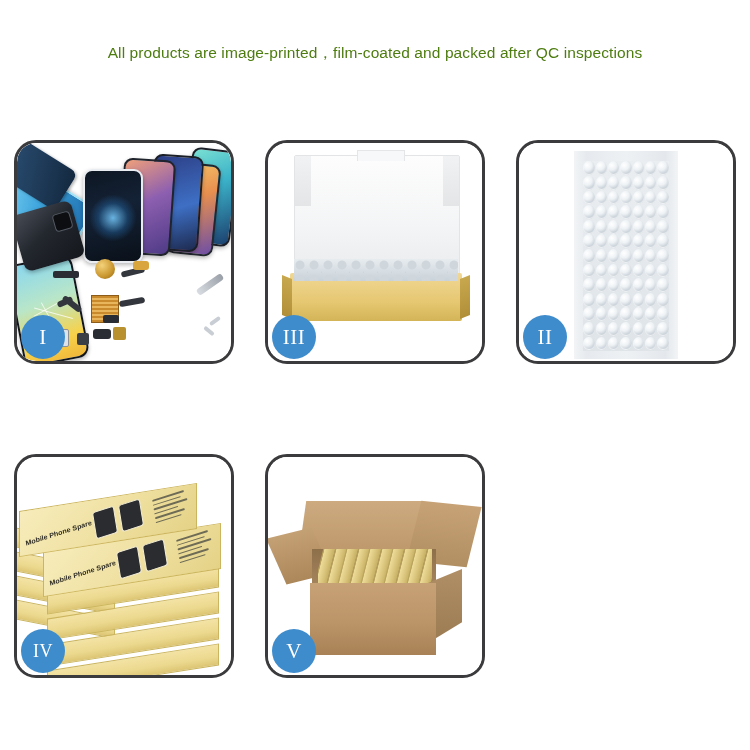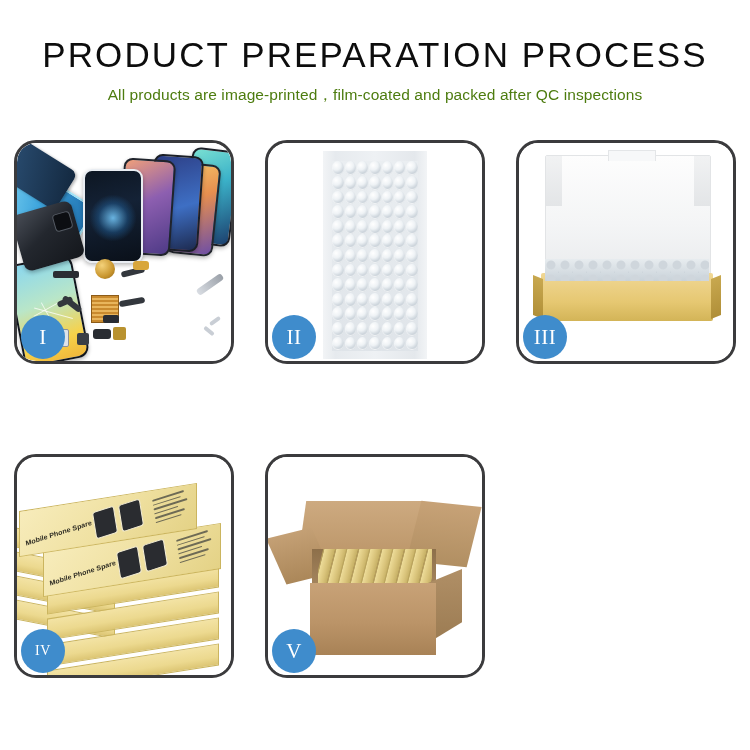--- a/index.html
+++ b/index.html
@@ -91,21 +91,21 @@
     color: #ffffff;
     display: flex;
     align-items: center;
     justify-content: center;
     font-family: "Liberation Serif", serif;
     font-size: 21px;
     line-height: 1;
     letter-spacing: 0.5px;
     z-index: 40;
   }
-  .badge.small-num { font-size: 14px; }
+  .badge.small-num { font-size: 18px; }
 
   
   .ph {
     position: absolute;
     border-radius: 9px;
     box-shadow: 0 2px 4px rgba(0,0,0,.28);
     overflow: hidden;
   }
   .ph-a { 
     left: -4px; top: 22px; width: 56px; height: 86px;
@@ -372,21 +372,20 @@
     position: absolute; width: 14px; height: 18px;
     background: rgba(150,120,86,.55);
   }
 </style>
 </head>
 <body>
 
 <div class="page">
 
   <div class="header">
-    <div class="title">PRODUCT PREPARATION PROCESS</div>
     <div class="subtitle">All products are image-printed，film-coated and packed after QC inspections</div>
   </div>
 
   <div class="grid">
 
     <div class="panel">
       <div class="panel-stage">
 
         <div class="ph ph-a"></div>
         <div class="ph-a2"></div>
@@ -426,132 +425,132 @@
         <div class="tool"></div>
         <div class="part" style="left:186px;top:186px;width:12px;height:4px;background:#c9ced5;transform:rotate(40deg);"></div>
         <div class="part" style="left:192px;top:176px;width:12px;height:4px;background:#c9ced5;transform:rotate(-35deg);"></div>
 
         <div class="badge">I</div>
       </div>
     </div>
 
     <div class="panel">
       <div class="panel-stage">
-        <div class="bubble-sleeve">
-          <div class="bubble-field" id="bubble-field">
-              <div class="bub"></div>
-              <div class="bub"></div>
-              <div class="bub"></div>
-              <div class="bub"></div>
-              <div class="bub"></div>
-              <div class="bub"></div>
-              <div class="bub"></div>
-              <div class="bub"></div>
-              <div class="bub"></div>
-              <div class="bub"></div>
-              <div class="bub"></div>
-              <div class="bub"></div>
-              <div class="bub"></div>
-              <div class="bub"></div>
-              <div class="bub"></div>
-              <div class="bub"></div>
-              <div class="bub"></div>
-              <div class="bub"></div>
-              <div class="bub"></div>
-              <div class="bub"></div>
-              <div class="bub"></div>
-              <div class="bub"></div>
-              <div class="bub"></div>
-              <div class="bub"></div>
-              <div class="bub"></div>
-              <div class="bub"></div>
-              <div class="bub"></div>
-              <div class="bub"></div>
-              <div class="bub"></div>
-              <div class="bub"></div>
-              <div class="bub"></div>
-              <div class="bub"></div>
-              <div class="bub"></div>
-              <div class="bub"></div>
-              <div class="bub"></div>
-              <div class="bub"></div>
-              <div class="bub"></div>
-              <div class="bub"></div>
-              <div class="bub"></div>
-              <div class="bub"></div>
-              <div class="bub"></div>
-              <div class="bub"></div>
-              <div class="bub"></div>
-              <div class="bub"></div>
-              <div class="bub"></div>
-              <div class="bub"></div>
-              <div class="bub"></div>
-              <div class="bub"></div>
-              <div class="bub"></div>
-              <div class="bub"></div>
-              <div class="bub"></div>
-              <div class="bub"></div>
-              <div class="bub"></div>
-              <div class="bub"></div>
-              <div class="bub"></div>
-              <div class="bub"></div>
-              <div class="bub"></div>
-              <div class="bub"></div>
-              <div class="bub"></div>
-              <div class="bub"></div>
-              <div class="bub"></div>
-              <div class="bub"></div>
-              <div class="bub"></div>
-              <div class="bub"></div>
-              <div class="bub"></div>
-              <div class="bub"></div>
-              <div class="bub"></div>
-              <div class="bub"></div>
-              <div class="bub"></div>
-              <div class="bub"></div>
-              <div class="bub"></div>
-              <div class="bub"></div>
-              <div class="bub"></div>
-              <div class="bub"></div>
-              <div class="bub"></div>
-              <div class="bub"></div>
-              <div class="bub"></div>
-              <div class="bub"></div>
-              <div class="bub"></div>
-              <div class="bub"></div>
-              <div class="bub"></div>
-              <div class="bub"></div>
-              <div class="bub"></div>
-              <div class="bub"></div>
-              <div class="bub"></div>
-              <div class="bub"></div>
-              <div class="bub"></div>
-              <div class="bub"></div>
-              <div class="bub"></div>
-              <div class="bub"></div>
-              <div class="bub"></div>
-            </div>
-        </div>
-        <div class="badge">II</div>
-      </div>
-    </div>
-
-    <div class="panel">
-      <div class="panel-stage">
         <div class="box3-lid">
           <div class="box3-lid-tab"></div>
           <div class="box3-lid-fold-l"></div>
           <div class="box3-lid-fold-r"></div>
         </div>
         <div class="box3-tray">
           <div class="box3-tray-side-l"></div>
           <div class="box3-tray-side-r"></div>
           <div class="box3-fill"></div>
         </div>
         <div class="badge">III</div>
+      </div>
+    </div>
+
+    <div class="panel">
+      <div class="panel-stage">
+        <div class="bubble-sleeve">
+          <div class="bubble-field" id="bubble-field">
+              <div class="bub"></div>
+              <div class="bub"></div>
+              <div class="bub"></div>
+              <div class="bub"></div>
+              <div class="bub"></div>
+              <div class="bub"></div>
+              <div class="bub"></div>
+              <div class="bub"></div>
+              <div class="bub"></div>
+              <div class="bub"></div>
+              <div class="bub"></div>
+              <div class="bub"></div>
+              <div class="bub"></div>
+              <div class="bub"></div>
+              <div class="bub"></div>
+              <div class="bub"></div>
+              <div class="bub"></div>
+              <div class="bub"></div>
+              <div class="bub"></div>
+              <div class="bub"></div>
+              <div class="bub"></div>
+              <div class="bub"></div>
+              <div class="bub"></div>
+              <div class="bub"></div>
+              <div class="bub"></div>
+              <div class="bub"></div>
+              <div class="bub"></div>
+              <div class="bub"></div>
+              <div class="bub"></div>
+              <div class="bub"></div>
+              <div class="bub"></div>
+              <div class="bub"></div>
+              <div class="bub"></div>
+              <div class="bub"></div>
+              <div class="bub"></div>
+              <div class="bub"></div>
+              <div class="bub"></div>
+              <div class="bub"></div>
+              <div class="bub"></div>
+              <div class="bub"></div>
+              <div class="bub"></div>
+              <div class="bub"></div>
+              <div class="bub"></div>
+              <div class="bub"></div>
+              <div class="bub"></div>
+              <div class="bub"></div>
+              <div class="bub"></div>
+              <div class="bub"></div>
+              <div class="bub"></div>
+              <div class="bub"></div>
+              <div class="bub"></div>
+              <div class="bub"></div>
+              <div class="bub"></div>
+              <div class="bub"></div>
+              <div class="bub"></div>
+              <div class="bub"></div>
+              <div class="bub"></div>
+              <div class="bub"></div>
+              <div class="bub"></div>
+              <div class="bub"></div>
+              <div class="bub"></div>
+              <div class="bub"></div>
+              <div class="bub"></div>
+              <div class="bub"></div>
+              <div class="bub"></div>
+              <div class="bub"></div>
+              <div class="bub"></div>
+              <div class="bub"></div>
+              <div class="bub"></div>
+              <div class="bub"></div>
+              <div class="bub"></div>
+              <div class="bub"></div>
+              <div class="bub"></div>
+              <div class="bub"></div>
+              <div class="bub"></div>
+              <div class="bub"></div>
+              <div class="bub"></div>
+              <div class="bub"></div>
+              <div class="bub"></div>
+              <div class="bub"></div>
+              <div class="bub"></div>
+              <div class="bub"></div>
+              <div class="bub"></div>
+              <div class="bub"></div>
+              <div class="bub"></div>
+              <div class="bub"></div>
+              <div class="bub"></div>
+              <div class="bub"></div>
+              <div class="bub"></div>
+              <div class="bub"></div>
+              <div class="bub"></div>
+            </div>
+        </div>
+        <div class="badge">II</div>
       </div>
     </div>
 
     <div class="panel">
       <div class="panel-stage">
         <div class="stack">
 
           <div class="ybox" style="left:-6px;top:58px;width:100px;height:18px;transform:skewY(11deg);"></div>
           <div class="ybox" style="left:-6px;top:82px;width:100px;height:18px;transform:skewY(11deg);"></div>
           <div class="ybox" style="left:-6px;top:106px;width:100px;height:18px;transform:skewY(11deg);"></div>

